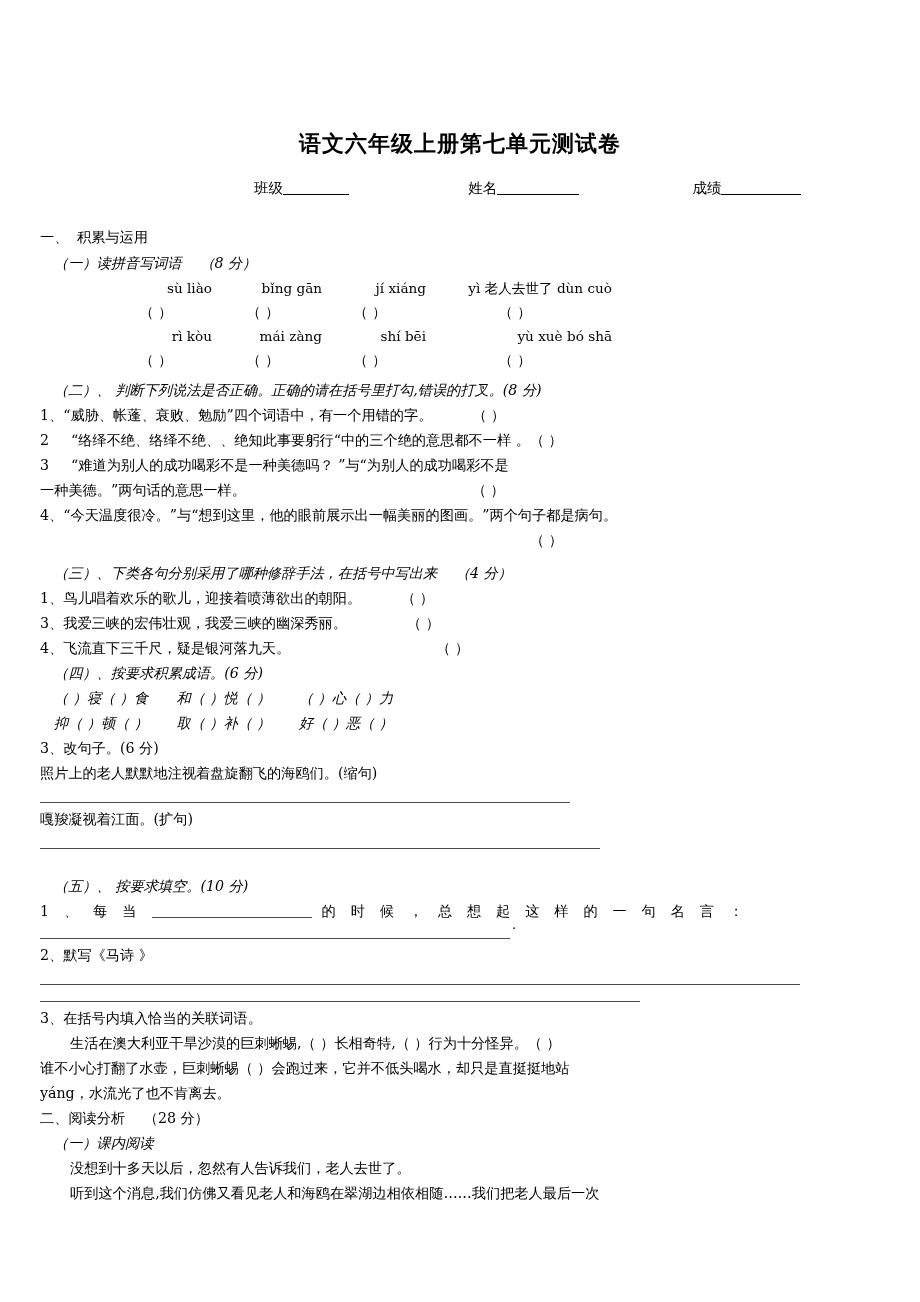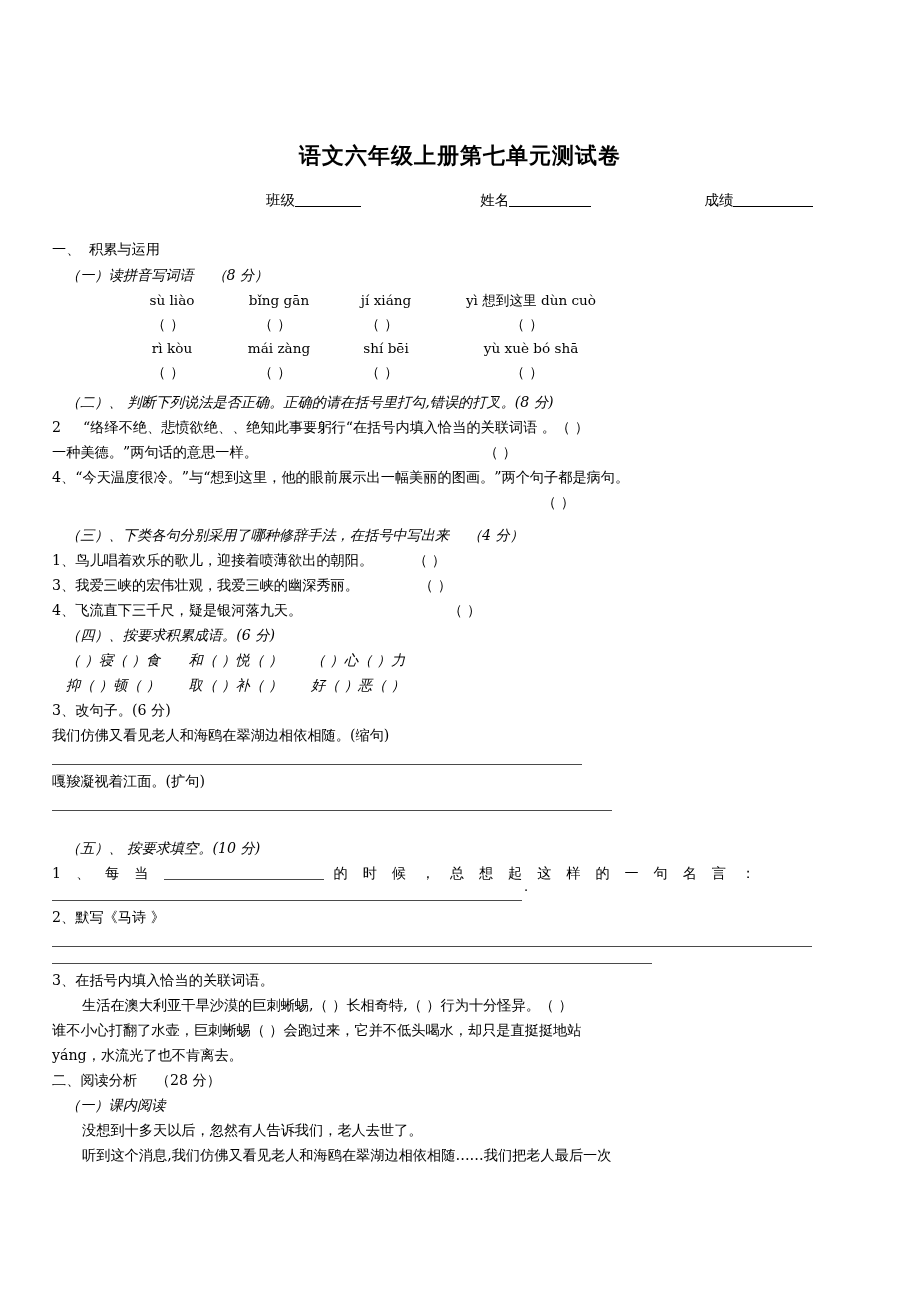--- a/index.html
+++ b/index.html
@@ -12,21 +12,21 @@
     height: 1302px;
     position: relative;
     font-family: "DejaVu Serif", "Liberation Serif", serif;
     color: #000000;
     overflow: hidden;
   }
   .page {
     position: relative;
     width: 920px;
     height: 1302px;
-    padding: 12px;
+    padding: 0;
     box-sizing: border-box;
   }
 
   
   .doc-title {
     text-align: center;
     font-size: 22px;
     font-weight: bold;
     letter-spacing: 1px;
     margin: 0;
@@ -73,21 +73,21 @@
   .sp-l { display: inline-block; width: 40px; }
   .sp-xl { display: inline-block; width: 62px; }
 
   
   .pinyin-row {
     font-family: "DejaVu Serif", "Liberation Serif", serif;
     font-size: 13.6px;
     line-height: 24px;
     white-space: nowrap;
   }
-  .pinyin-row .pw { display: inline-block; text-align: center; }
+  .pinyin-row .pw { display: inline-block; text-align: right; }
   .paren-row {
     font-size: 14.2px;
     line-height: 24px;
     white-space: nowrap;
   }
   .paren-row .pb { display: inline-block; text-align: center; }
 
   .pw-1, .pb-1 { width: 104px; }
   .pw-2, .pb-2 { width: 110px; }
   .pw-3, .pb-3 { width: 104px; }
@@ -148,55 +148,57 @@
     <span class="hfield"><span class="flabel">成绩</span><span class="fline fline-3"></span></span>
   </div>
 
   <div class="body-area">
 
     <div class="ln sec-title">一、 积累与运用</div>
 
     <div class="ln i1">（一）读拼音写词语 　（8 分）</div>
 
     <div class="pinyin-row prow-indent">
-      <span class="pw pw-1">sù liào</span><span class="pw pw-2">bǐng gān</span><span class="pw pw-3">jí xiáng</span><span class="pw pw-4">yì 想到这里 dùn cuò</span>
+      <span class="pw pw-1">sù liào</span><span class="pw pw-2">bǐng gān</span><span class="pw pw-3">jí xiáng</span><span class="pw pw-4">yì 老人去世了 dùn cuò</span>
     </div>
     <div class="paren-row prow-indent-b">
       <span class="pb pb-1">（        ）</span><span class="pb pb-2">（        ）</span><span class="pb pb-3">（        ）</span><span class="pb pb-4">（                    ）</span>
     </div>
 
     <div class="pinyin-row prow-indent">
       <span class="pw pw-1">rì kòu</span><span class="pw pw-2">mái zàng</span><span class="pw pw-3">shí bēi</span><span class="pw pw-4">yù xuè bó shā</span>
     </div>
     <div class="paren-row prow-indent-b">
       <span class="pb pb-1">（        ）</span><span class="pb pb-2">（        ）</span><span class="pb pb-3">（        ）</span><span class="pb pb-4">（                    ）</span>
     </div>
 
     <div class="ln i1" style="margin-top:6px">（二）、 判断下列说法是否正确。正确的请在括号里打勾,错误的打叉。(8 分)</div>
 
-
-    <div class="ln"><span>2</span><span class="sp-m"></span><span>“络绎不绝、悲愤欲绝、、绝知此事要躬行“在括号内填入恰当的关联词语 。</span><span>（     ）</span></div>
-
+    <div class="ln"><span>1、</span><span>“威胁、帐蓬、衰败、勉励”四个词语中，有一个用错的字。</span><span class="sp-l"></span><span>（     ）</span></div>
+
+    <div class="ln"><span>2</span><span class="sp-m"></span><span>“络绎不绝、络绎不绝、、绝知此事要躬行“中的三个绝的意思都不一样 。</span><span>（     ）</span></div>
+
+    <div class="ln"><span>3</span><span class="sp-m"></span><span>“难道为别人的成功喝彩不是一种美德吗？ ”与“为别人的成功喝彩不是</span></div>
     <div class="ln"><span>一种美德。”两句话的意思一样。</span><span class="sp-xl"></span><span class="sp-xl"></span><span class="sp-xl"></span><span class="sp-l"></span><span>（     ）</span></div>
 
     <div class="ln"><span>4、</span><span>“今天温度很冷。”与“想到这里，他的眼前展示出一幅美丽的图画。”两个句子都是病句。</span></div>
     <div class="ln" style="padding-left:490px">（     ）</div>
 
     <div class="ln i1" style="margin-top:8px">（三）、下类各句分别采用了哪种修辞手法，在括号中写出来 　（4 分）</div>
 
     <div class="ln"><span>1、</span><span>鸟儿唱着欢乐的歌儿，迎接着喷薄欲出的朝阳。</span><span class="sp-l"></span><span>（      ）</span></div>
     <div class="ln"><span>3、</span><span>我爱三峡的宏伟壮观，我爱三峡的幽深秀丽。</span><span class="sp-l"></span><span class="sp-s"></span><span class="sp-s"></span><span>（      ）</span></div>
     <div class="ln"><span>4、</span><span>飞流直下三千尺，疑是银河落九天。</span><span class="sp-xl"></span><span class="sp-xl"></span><span class="sp-m"></span><span>（      ）</span></div>
 
     <div class="ln i1">（四）、按要求积累成语。(6 分)</div>
     <div class="ln i1">（    ）寝（    ）食　　和（    ）悦（  ）　　（    ）心（    ）力</div>
     <div class="ln i1">抑（    ）顿（    ）　　取（    ）补（    ）　　好（    ）恶（    ）</div>
 
     <div class="ln">3、改句子。(6 分)</div>
-    <div class="ln">我们仿佛又看见老人和海鸥在翠湖边相依相随。(缩句)</div>
+    <div class="ln">照片上的老人默默地注视着盘旋翻飞的海鸥们。(缩句)</div>
     <div class="ans-line w-530"></div>
     <div class="ln">嘎羧凝视着江面。(扩句)</div>
     <div class="ans-line w-560"></div>
 
     <div class="ln i1" style="margin-top:25px">（五）、 按要求填空。(10 分)</div>
 
     <div class="ln spread"><span>1 、 每 当</span><span class="sp-s"></span><span class="inline-blank blank-w1"></span><span class="sp-s"></span><span>的 时 候 ， 总 想 起 这 样 的 一 句 名 言 ：</span></div>
 
     <div class="line-with-dot">
       <div class="ans-line w-470" style="margin-top:14px"></div>

